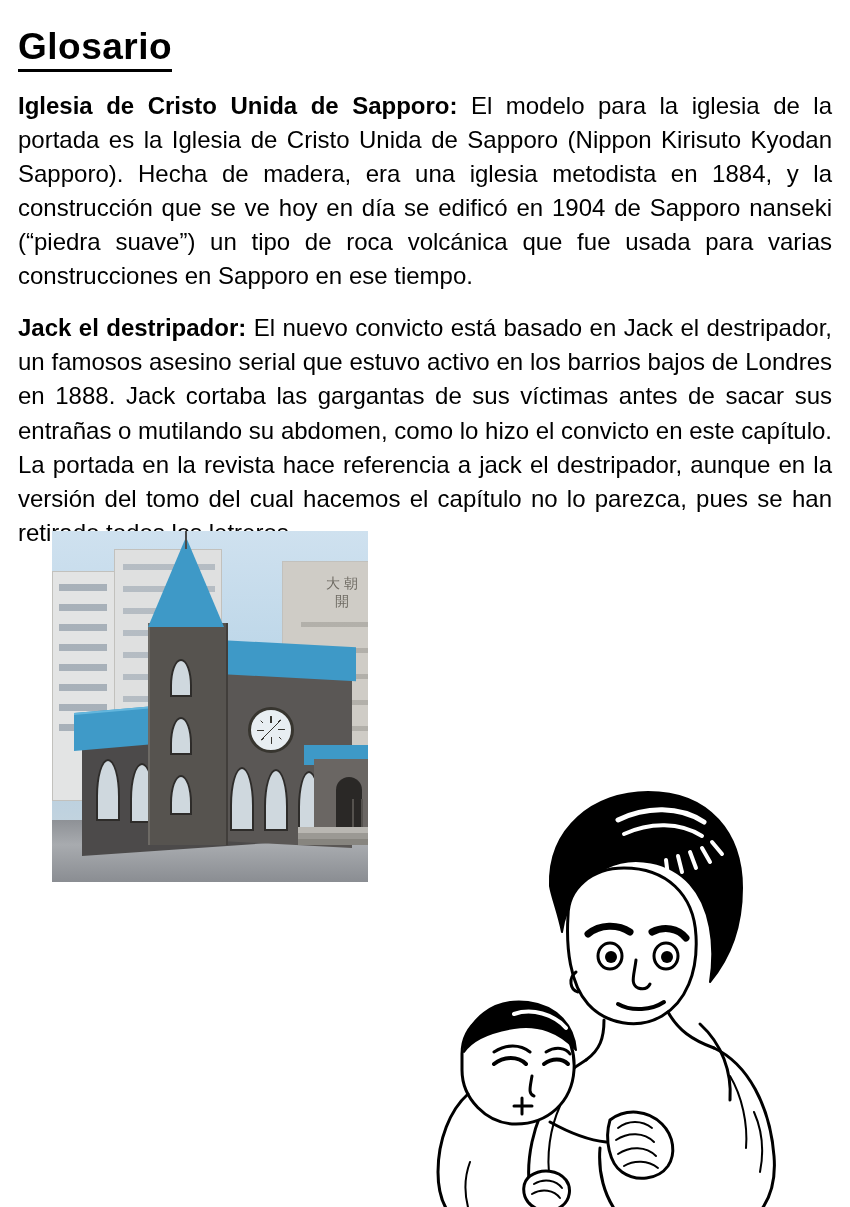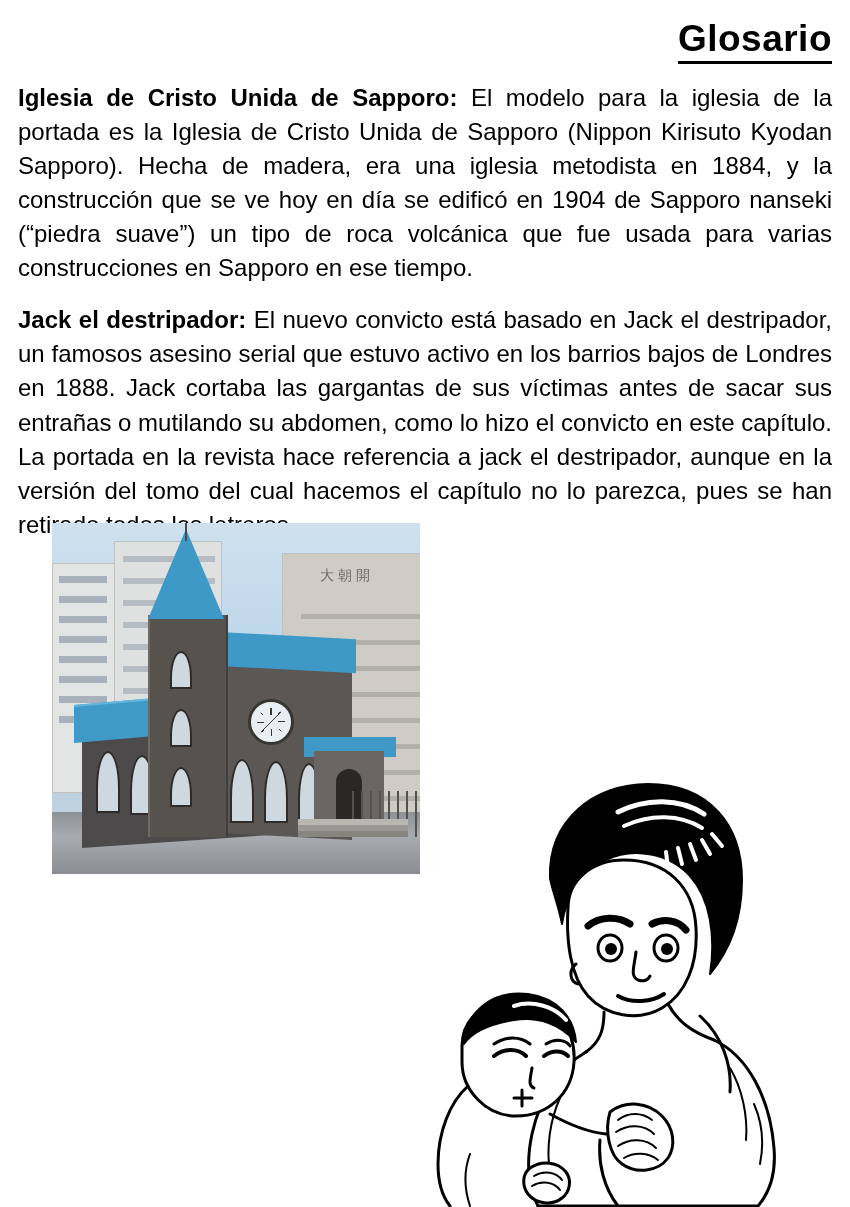--- a/index.html
+++ b/index.html
@@ -16,46 +16,46 @@
     position: relative;
   }
   .page {
     width: 850px;
     height: 1207px;
     position: relative;
     box-sizing: border-box;
     padding: 0 18px;
   }
   .title {
-    text-align: right;
+    text-align: left;
     font-size: 37px;
     font-weight: bold;
     letter-spacing: 0.5px;
-    margin: 20px 0 22px 0;
+    margin: 28px 0 22px 0;
     line-height: 1.05;
   }
   .title span.u {
     border-bottom: 3px solid #000;
     padding-bottom: 2px;
   }
   .para {
     font-size: 24px;
     line-height: 1.42;
     text-align: justify;
     margin: 0 0 18px 0;
     hyphens: none;
   }
   .para .lead {
     font-weight: bold;
   }
   .figure-church {
     position: absolute;
     left: 52px;
     top: 503px;
-    width: 368px;
+    width: 316px;
     height: 351px;
     overflow: hidden;
     background: #b9cedd;
     text-align: center;
   }
   
   .sky {
     position: absolute;
     inset: 0;
     background: linear-gradient(180deg, #cfe1ef 0%, #bcd6e8 38%, #b0cce0 60%, #cfd8de 100%);

